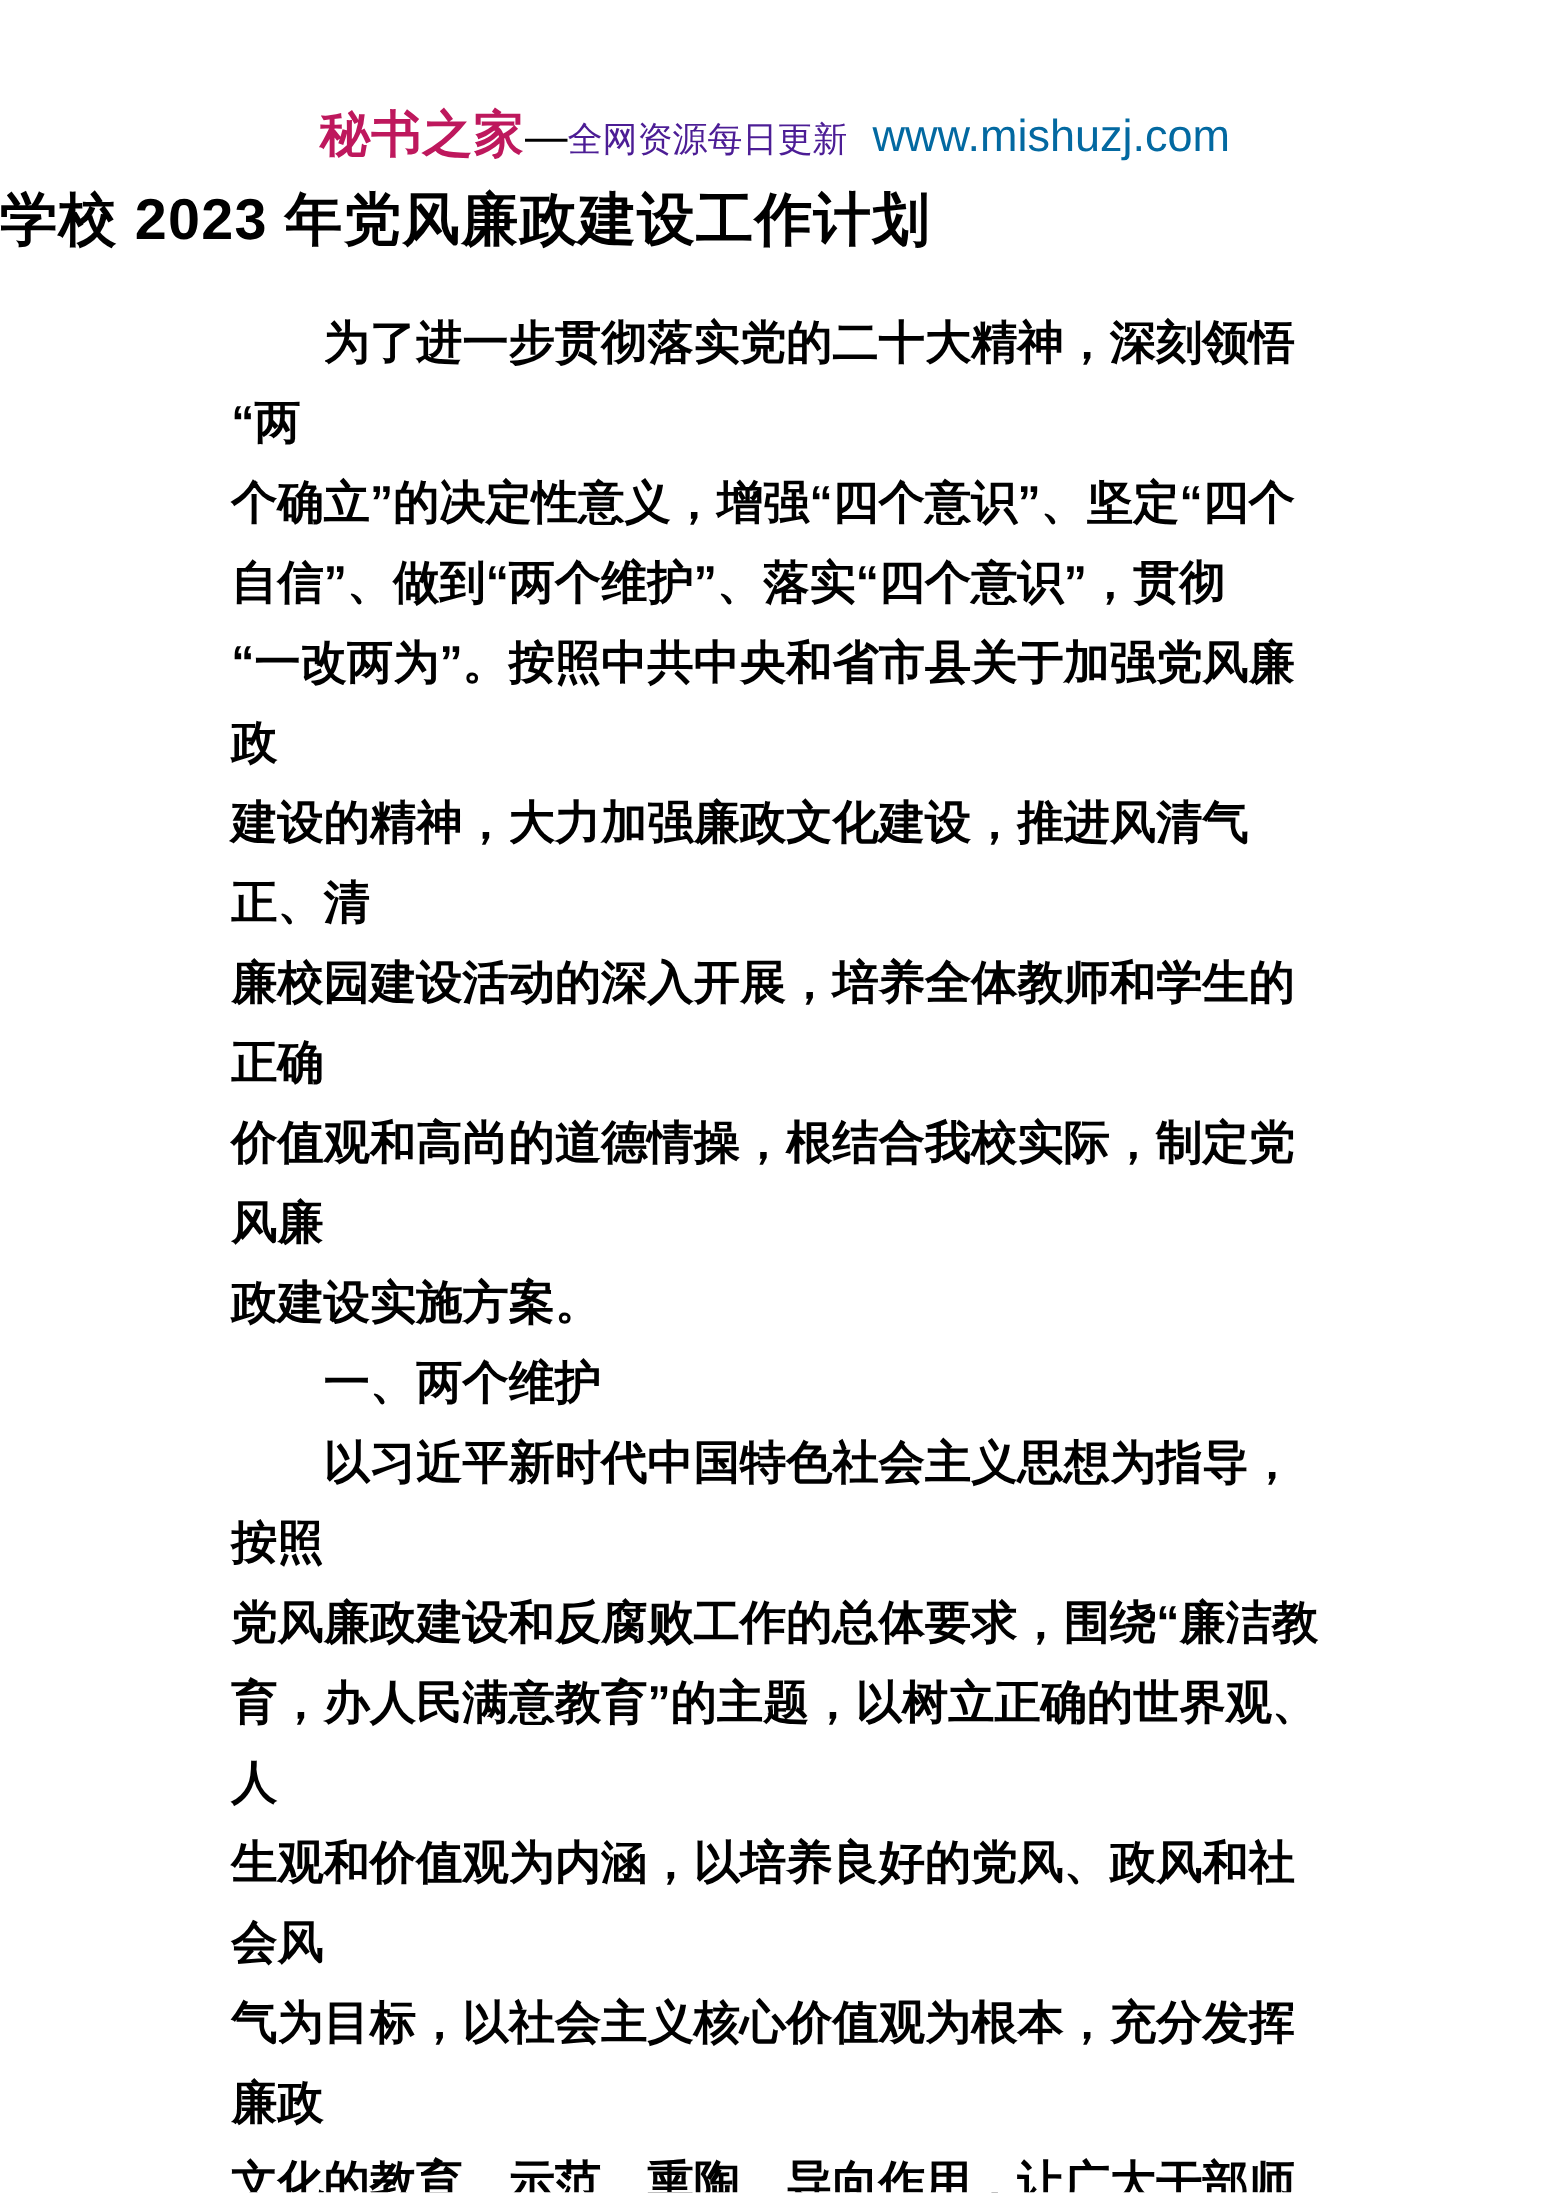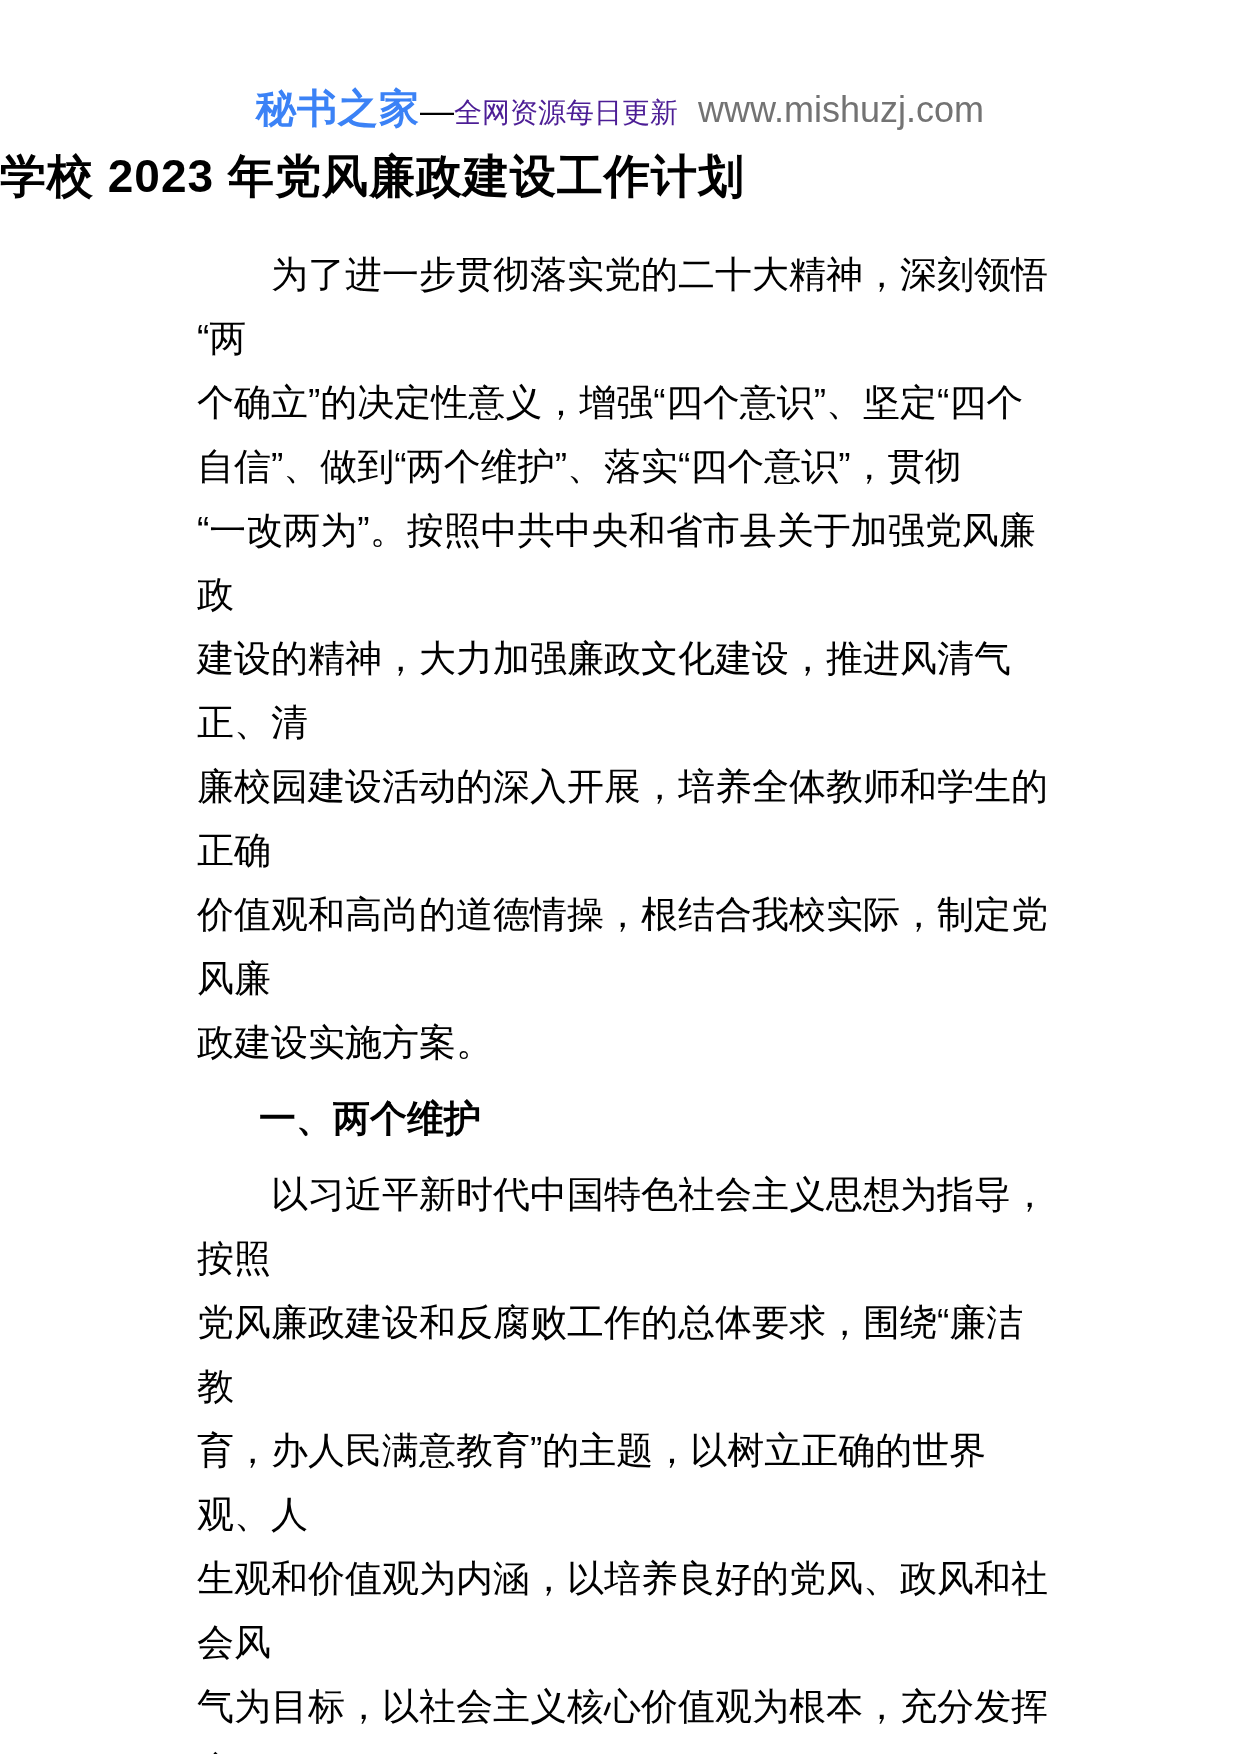--- a/index.html
+++ b/index.html
@@ -18,35 +18,35 @@
     overflow: hidden;
   }
   .site-header {
     padding-top: 82px;
     text-align: center;
     font-size: 34px;
     line-height: 52px;
     white-space: nowrap;
   }
   .site-name {
-    color: #3b82f6;
+    color: #be185d;
     font-weight: bold;
     font-size: 40px;
     letter-spacing: 1px;
   }
   .site-sep {
     color: #000000;
     font-size: 34px;
   }
   .site-tagline {
     color: #4c1d95;
     font-size: 28px;
   }
   .site-url {
-    color: #737373;
+    color: #0369a1;
     font-size: 36px;
     text-decoration: none;
     margin-left: 20px;
   }
   .doc-title {
     margin: 8px 0 0 0;
     font-size: 46px;
     line-height: 58px;
     font-weight: bold;
     color: #000000;
@@ -55,22 +55,22 @@
   .doc-body {
     margin: 38px 0 0 185px;
     width: 885px;
     font-size: 37px;
     line-height: 64px;
     color: #000000;
   }
   .para {
     white-space: pre-line;
     text-indent: 2em;
-    font-weight: normal;
-    margin: 12px;
+    font-weight: bold;
+    margin: 0;
   }
   .heading {
     text-indent: 2em;
     font-weight: bold;
     margin: 0;
   }
 </style>
 </head>
 <body>
 

